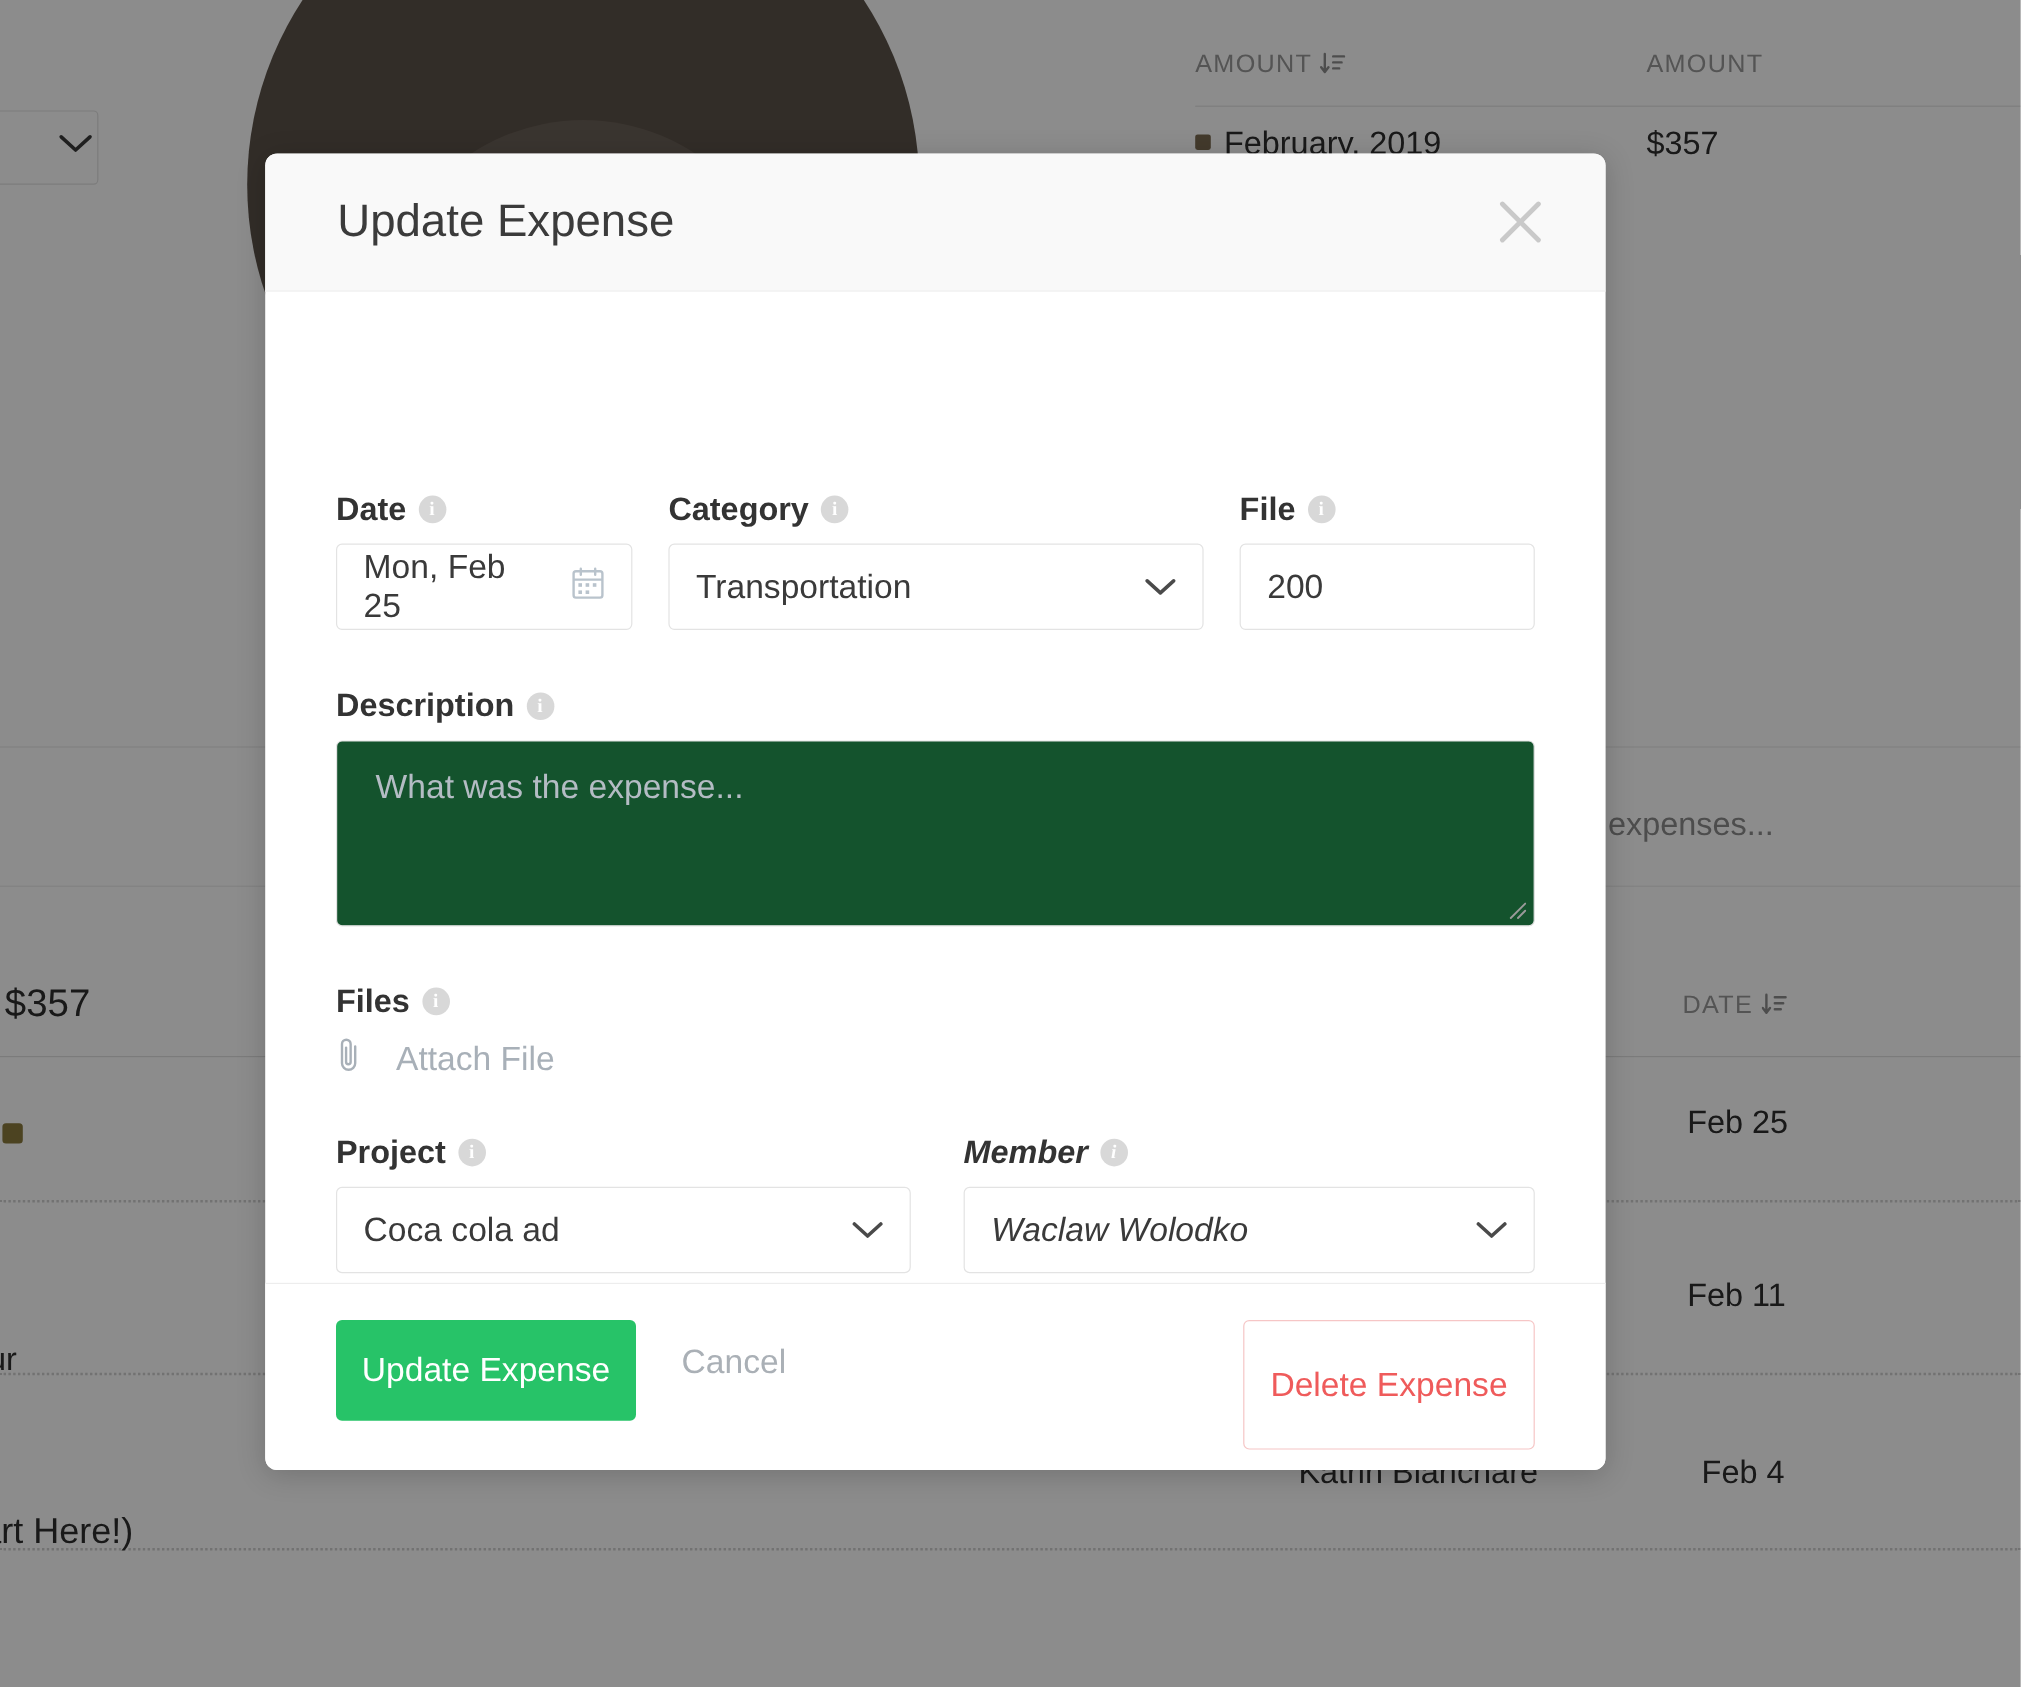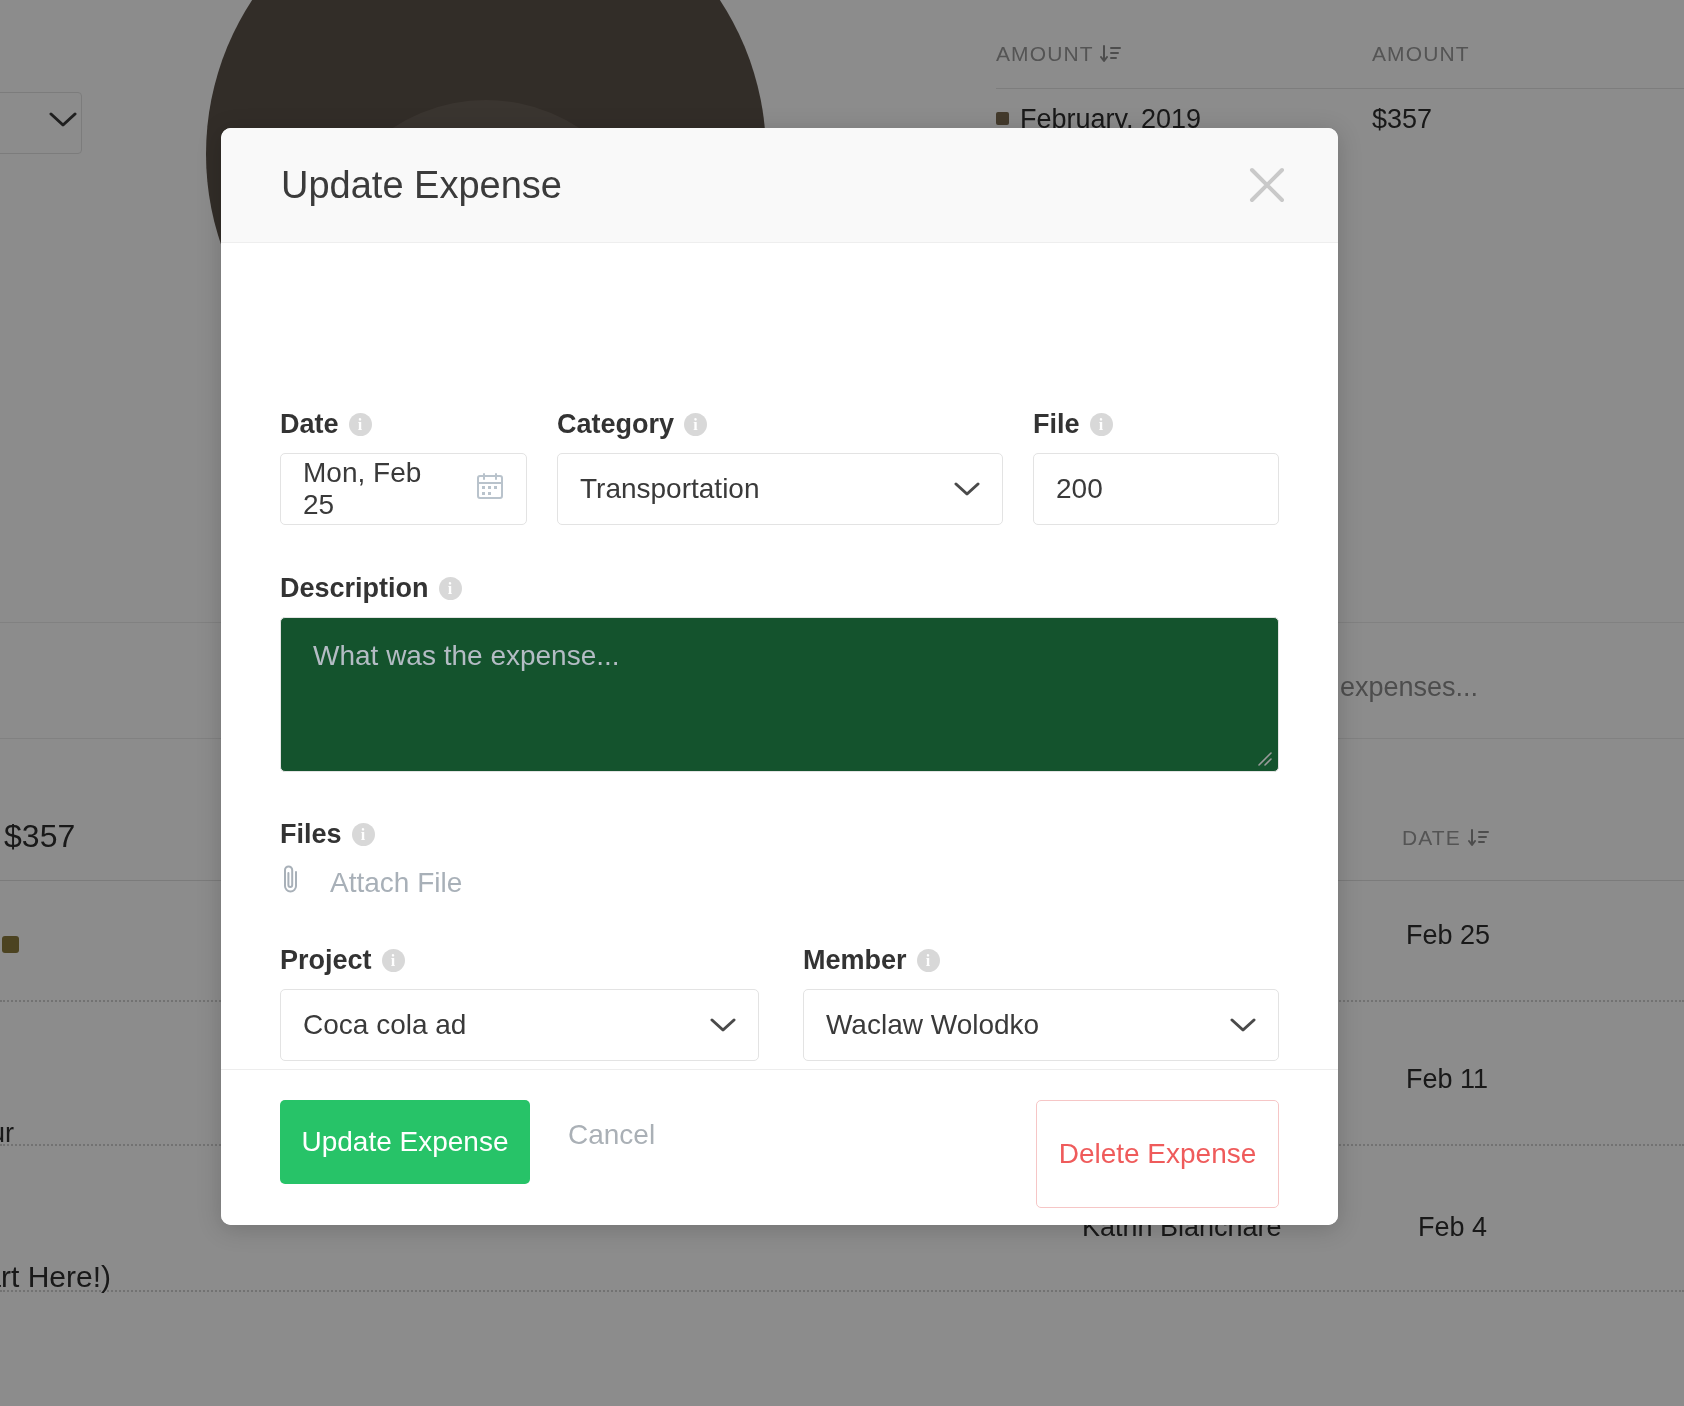--- a/index.html
+++ b/index.html
@@ -202,21 +202,21 @@
   .attach-row {
     display: flex; align-items: center; gap: 28px;
     margin-top: 8px;
     font-size: 28px; color: #a8b0b8;
     cursor: pointer;
   }
 
   
   .row3 { position: absolute; left: 59px; top: 702px; width: 999px; display: flex; justify-content: space-between; }
   .col-project { width: 487px; }
-  .col-member { width: 484px; margin-left: 44px; }
+  .col-member { width: 484px; margin-left: 44px; font-style: italic; }
 
   
   .row-billable {
     position: absolute; left: 59px; top: 885px;
     display: flex; align-items: center; gap: 19px;
   }
   .checkbox-green {
     width: 34px; height: 34px;
     background: #2ecc71; border-radius: 5px;
     display: flex; align-items: center; justify-content: center;

